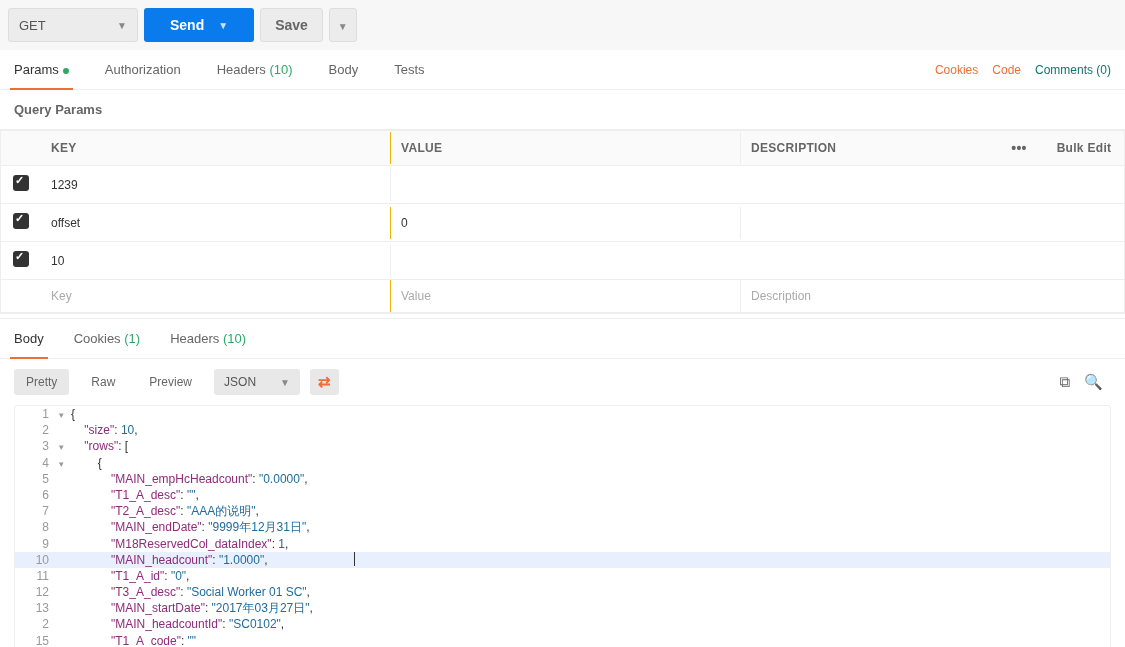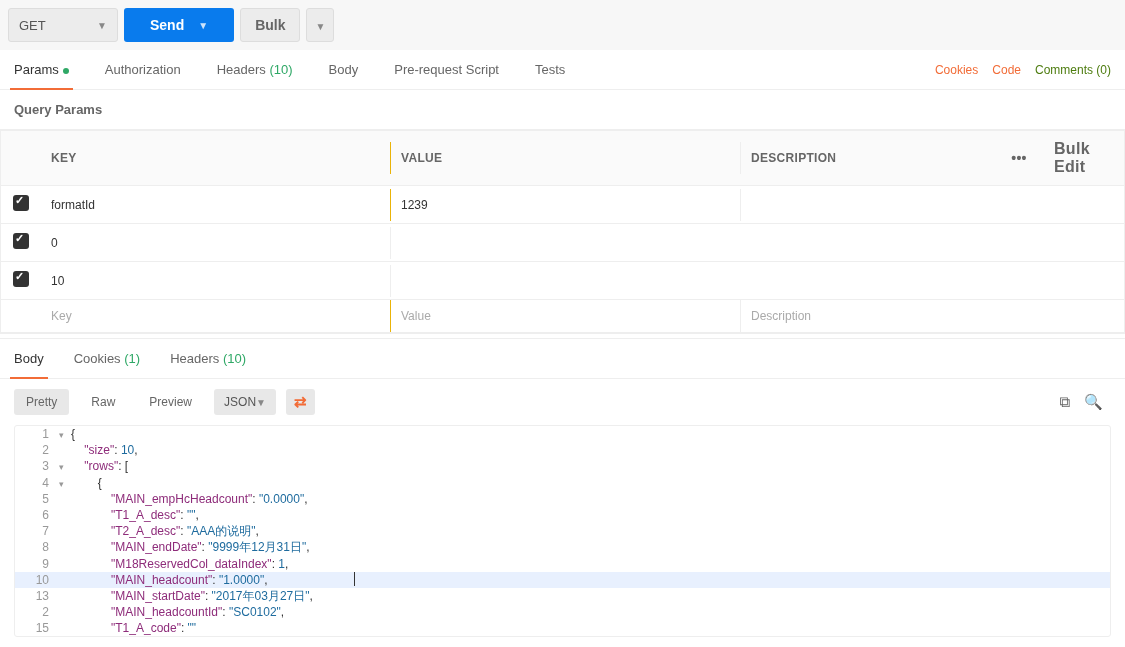--- a/index.html
+++ b/index.html
@@ -1,62 +1,62 @@
 <!DOCTYPE html>
 <html><head>
 <meta charset="utf-8">
 <style>
 *{box-sizing:border-box;margin:0;padding:0;font-family:-apple-system,BlinkMacSystemFont,"Segoe UI",Arial,sans-serif}
 body{font-size:13px;color:#333;background:#fff}
 .top-bar{display:flex;gap:6px;padding:8px;background:#f7f7f7}
-.method-select{display:flex;align-items:center;justify-content:space-between;width:110px;padding:6px 10px;background:#ececec;border:1px solid #ddd;border-radius:3px;cursor:pointer;font-size:13px;color:#555}
+.method-select{display:flex;align-items:center;justify-content:space-between;width:130px;padding:6px 10px;background:#ececec;border:1px solid #ddd;border-radius:3px;cursor:pointer;font-size:13px;color:#555}
 .url-input{flex:1;padding:6px 10px;background:#ececec;border:1px solid #ddd;border-radius:3px;color:#555;font-size:13px}
 .btn-send{background:#097bed;color:#fff;padding:8px 26px;border:none;border-radius:3px;font-weight:600;cursor:pointer;display:flex;align-items:center;gap:14px;font-size:14px}
 .btn-save{background:#ececec;color:#666;padding:8px 14px;border:1px solid #ddd;border-radius:3px;font-weight:600;cursor:pointer;font-size:14px}
 .btn-save-drop{background:#ececec;border:1px solid #ddd;padding:8px 8px;border-radius:3px;cursor:pointer;color:#888}
 .chev{font-size:10px;color:#888}
 .tabs-row{display:flex;justify-content:space-between;border-bottom:1px solid #eee;padding:0 10px}
 .tabs{display:flex;gap:28px}
 .tab{padding:12px 4px;color:#666;cursor:pointer;position:relative;font-size:13px}
 .tab.active{color:#333}
 .tab.active::after{content:"";position:absolute;left:0;right:0;bottom:-1px;height:2px;background:#f26c37}
 .tab .dot{display:inline-block;width:6px;height:6px;background:#2fa866;border-radius:50%;margin-left:4px;vertical-align:middle}
 .tab .count{color:#2fa866}
 .links{display:flex;gap:14px;align-items:center;padding-right:4px}
 .link{color:#f26c37;font-size:12px;cursor:pointer}
-.link.disabled{color:#4d7c0f}
+.link.disabled{color:#0f766e}
 .qp-title{padding:12px 14px;color:#666;font-weight:600;font-size:13px;border-bottom:1px solid #eee}
 .qp-table{border:1px solid #eee;margin:0 0 4px}
 .qp-head,.qp-row{display:flex;align-items:center}
 .qp-head{border-bottom:1px solid #eee;background:#fafafa}
 .qp-row{border-bottom:1px solid #eee}
 .qp-cell{padding:9px 10px;font-size:12px}
 .qp-check{width:40px;text-align:center}
 .qp-key{width:350px;border-right:1px solid #eab308}
 .qp-value{width:350px;border-right:1px solid #eee}
 .qp-desc{flex:1}
 .qp-head .qp-cell{color:#666;font-weight:600;letter-spacing:.3px}
 .qp-more{width:50px;text-align:center;color:#888;font-size:14px;letter-spacing:2px;cursor:pointer}
-.qp-bulk{width:80px;color:#f26c37;cursor:pointer;font-size:16px}
+.qp-bulk{width:80px;text-align:center;color:#f26c37;cursor:pointer;font-size:12px}
 .checkbox{display:inline-block;width:16px;height:16px;background:#333;border-radius:3px;position:relative}
 .checkbox::after{content:"✓";color:#fff;font-size:11px;position:absolute;left:2px;top:-1px;font-weight:bold}
 .placeholder{color:#aaa}
 .resp-bar{display:flex;justify-content:space-between;align-items:center;padding:0 10px;border-top:1px solid #eee;border-bottom:1px solid #eee}
 .resp-tabs{display:flex;gap:22px}
 .resp-tab{padding:12px 4px;color:#666;cursor:pointer;position:relative;font-size:13px}
 .resp-tab.active{color:#333}
 .resp-tab.active::after{content:"";position:absolute;left:0;right:0;bottom:-1px;height:2px;background:#f26c37}
 .resp-meta{display:flex;gap:20px;align-items:center;font-size:12px;color:#666}
 .resp-meta .val{color:#2fa866}
 .btn-dl{background:#ececec;border:1px solid #ddd;padding:6px 14px;border-radius:3px;color:#555;cursor:pointer;font-size:12px}
 .body-controls{display:flex;align-items:center;justify-content:space-between;padding:10px 14px}
 .body-left{display:flex;gap:10px;align-items:center}
 .view-tab{padding:6px 12px;color:#666;cursor:pointer;border-radius:3px;font-size:12px}
 .view-tab.active{background:#e8e8e8}
-.json-select{display:flex;align-items:center;gap:0;padding:6px 10px;background:#e8e8e8;border-radius:3px;cursor:pointer;font-size:12px;color:#555}
+.json-select{display:flex;align-items:center;gap:24px;padding:6px 10px;background:#e8e8e8;border-radius:3px;cursor:pointer;font-size:12px;color:#555}
 .wrap-btn{padding:4px 8px;background:#e8e8e8;border-radius:3px;cursor:pointer;color:#f26c37;font-weight:bold;font-size:15px}
 .body-right{display:flex;gap:14px;align-items:center;padding-right:8px}
 .icon-btn{cursor:pointer;color:#666;font-size:15px}
 .code-area{border:1px solid #eee;margin:0 14px;border-radius:3px;max-height:250px;overflow:auto;position:relative}
 .code-line{display:flex;font-family:Consolas,Monaco,monospace;font-size:12px;line-height:1.35}
 .code-line.hl{background:#e8f0fe}
 .gutter{width:44px;text-align:right;padding-right:10px;color:#999;user-select:none;flex-shrink:0}
 .fold{color:#999;font-size:9px;margin-right:2px}
 .code{white-space:pre;color:#333}
 .k{color:#8e2c7a}
@@ -70,31 +70,30 @@
 
 <div class="top-bar">
   <div class="method-select">
     <span>GET</span>
     <span class="chev">▼</span>
   </div>
   <button class="btn-send">
     <span>Send</span>
     <span class="chev" style="color:#cde4fb">▼</span>
   </button>
-  <button class="btn-save">Bulk</button>
+  <button class="btn-save">Save</button>
   <button class="btn-save-drop"><span class="chev">▼</span></button>
 </div>
 
 <div class="tabs-row">
   <div class="tabs">
     <div class="tab active"><span>Params</span><span class="dot"></span></div>
     <div class="tab">Authorization</div>
     <div class="tab"><span>Headers</span> <span class="count">(10)</span></div>
     <div class="tab">Body</div>
-    <div class="tab">Pre-request Script</div>
     <div class="tab">Tests</div>
   </div>
   <div class="links">
     <span class="link">Cookies</span>
     <span class="link">Code</span>
     <span class="link disabled">Comments (0)</span>
   </div>
 </div>
 
 <div class="qp-title">Query Params</div>
@@ -104,26 +103,26 @@
     <div class="qp-cell qp-check"></div>
     <div class="qp-cell qp-key">KEY</div>
     <div class="qp-cell qp-value">VALUE</div>
     <div class="qp-cell qp-desc">DESCRIPTION</div>
     <div class="qp-cell qp-more">•••</div>
     <div class="qp-cell qp-bulk">Bulk Edit</div>
   </div>
   <div id="qp-rows">
       <div class="qp-row">
         <div class="qp-cell qp-check"><span class="checkbox"></span></div>
-        <div class="qp-cell qp-key">formatId</div>
         <div class="qp-cell qp-value">1239</div>
         <div class="qp-cell qp-desc"></div>
       </div>
       <div class="qp-row">
         <div class="qp-cell qp-check"><span class="checkbox"></span></div>
+        <div class="qp-cell qp-key">offset</div>
         <div class="qp-cell qp-value">0</div>
         <div class="qp-cell qp-desc"></div>
       </div>
       <div class="qp-row">
         <div class="qp-cell qp-check"><span class="checkbox"></span></div>
         <div class="qp-cell qp-value">10</div>
         <div class="qp-cell qp-desc"></div>
       </div>
     </div>
   <div class="qp-row">
@@ -204,20 +203,30 @@
       <div class="gutter">9</div>
       <div style="width: 12px;"><span class="fold" style="display: inline-block; width: 10px;"> </span></div>
       <div class="code">            <span class="k">"M18ReservedCol_dataIndex"</span><span class="p">: </span><span class="n">1</span><span class="p">,</span></div>
     </div>
     <div class="code-line hl">
       <div class="gutter">10</div>
       <div style="width: 12px;"><span class="fold" style="display: inline-block; width: 10px;"> </span></div>
       <div class="code">            <span class="k">"MAIN_headcount"</span><span class="p">: </span><span class="s">"1.0000"</span><span class="p">,</span><span class="text-cursor"></span></div>
     </div>
     <div class="code-line">
+      <div class="gutter">11</div>
+      <div style="width: 12px;"><span class="fold" style="display: inline-block; width: 10px;"> </span></div>
+      <div class="code">            <span class="k">"T1_A_id"</span><span class="p">: </span><span class="s">"0"</span><span class="p">,</span></div>
+    </div>
+    <div class="code-line">
+      <div class="gutter">12</div>
+      <div style="width: 12px;"><span class="fold" style="display: inline-block; width: 10px;"> </span></div>
+      <div class="code">            <span class="k">"T3_A_desc"</span><span class="p">: </span><span class="s">"Social Worker 01 SC"</span><span class="p">,</span></div>
+    </div>
+    <div class="code-line">
       <div class="gutter">13</div>
       <div style="width: 12px;"><span class="fold" style="display: inline-block; width: 10px;"> </span></div>
       <div class="code">            <span class="k">"MAIN_startDate"</span><span class="p">: </span><span class="s">"2017年03月27日"</span><span class="p">,</span></div>
     </div>
     <div class="code-line">
       <div class="gutter">2</div>
       <div style="width: 12px;"><span class="fold" style="display: inline-block; width: 10px;"> </span></div>
       <div class="code">            <span class="k">"MAIN_headcountId"</span><span class="p">: </span><span class="s">"SC0102"</span><span class="p">,</span></div>
     </div>
     <div class="code-line">

